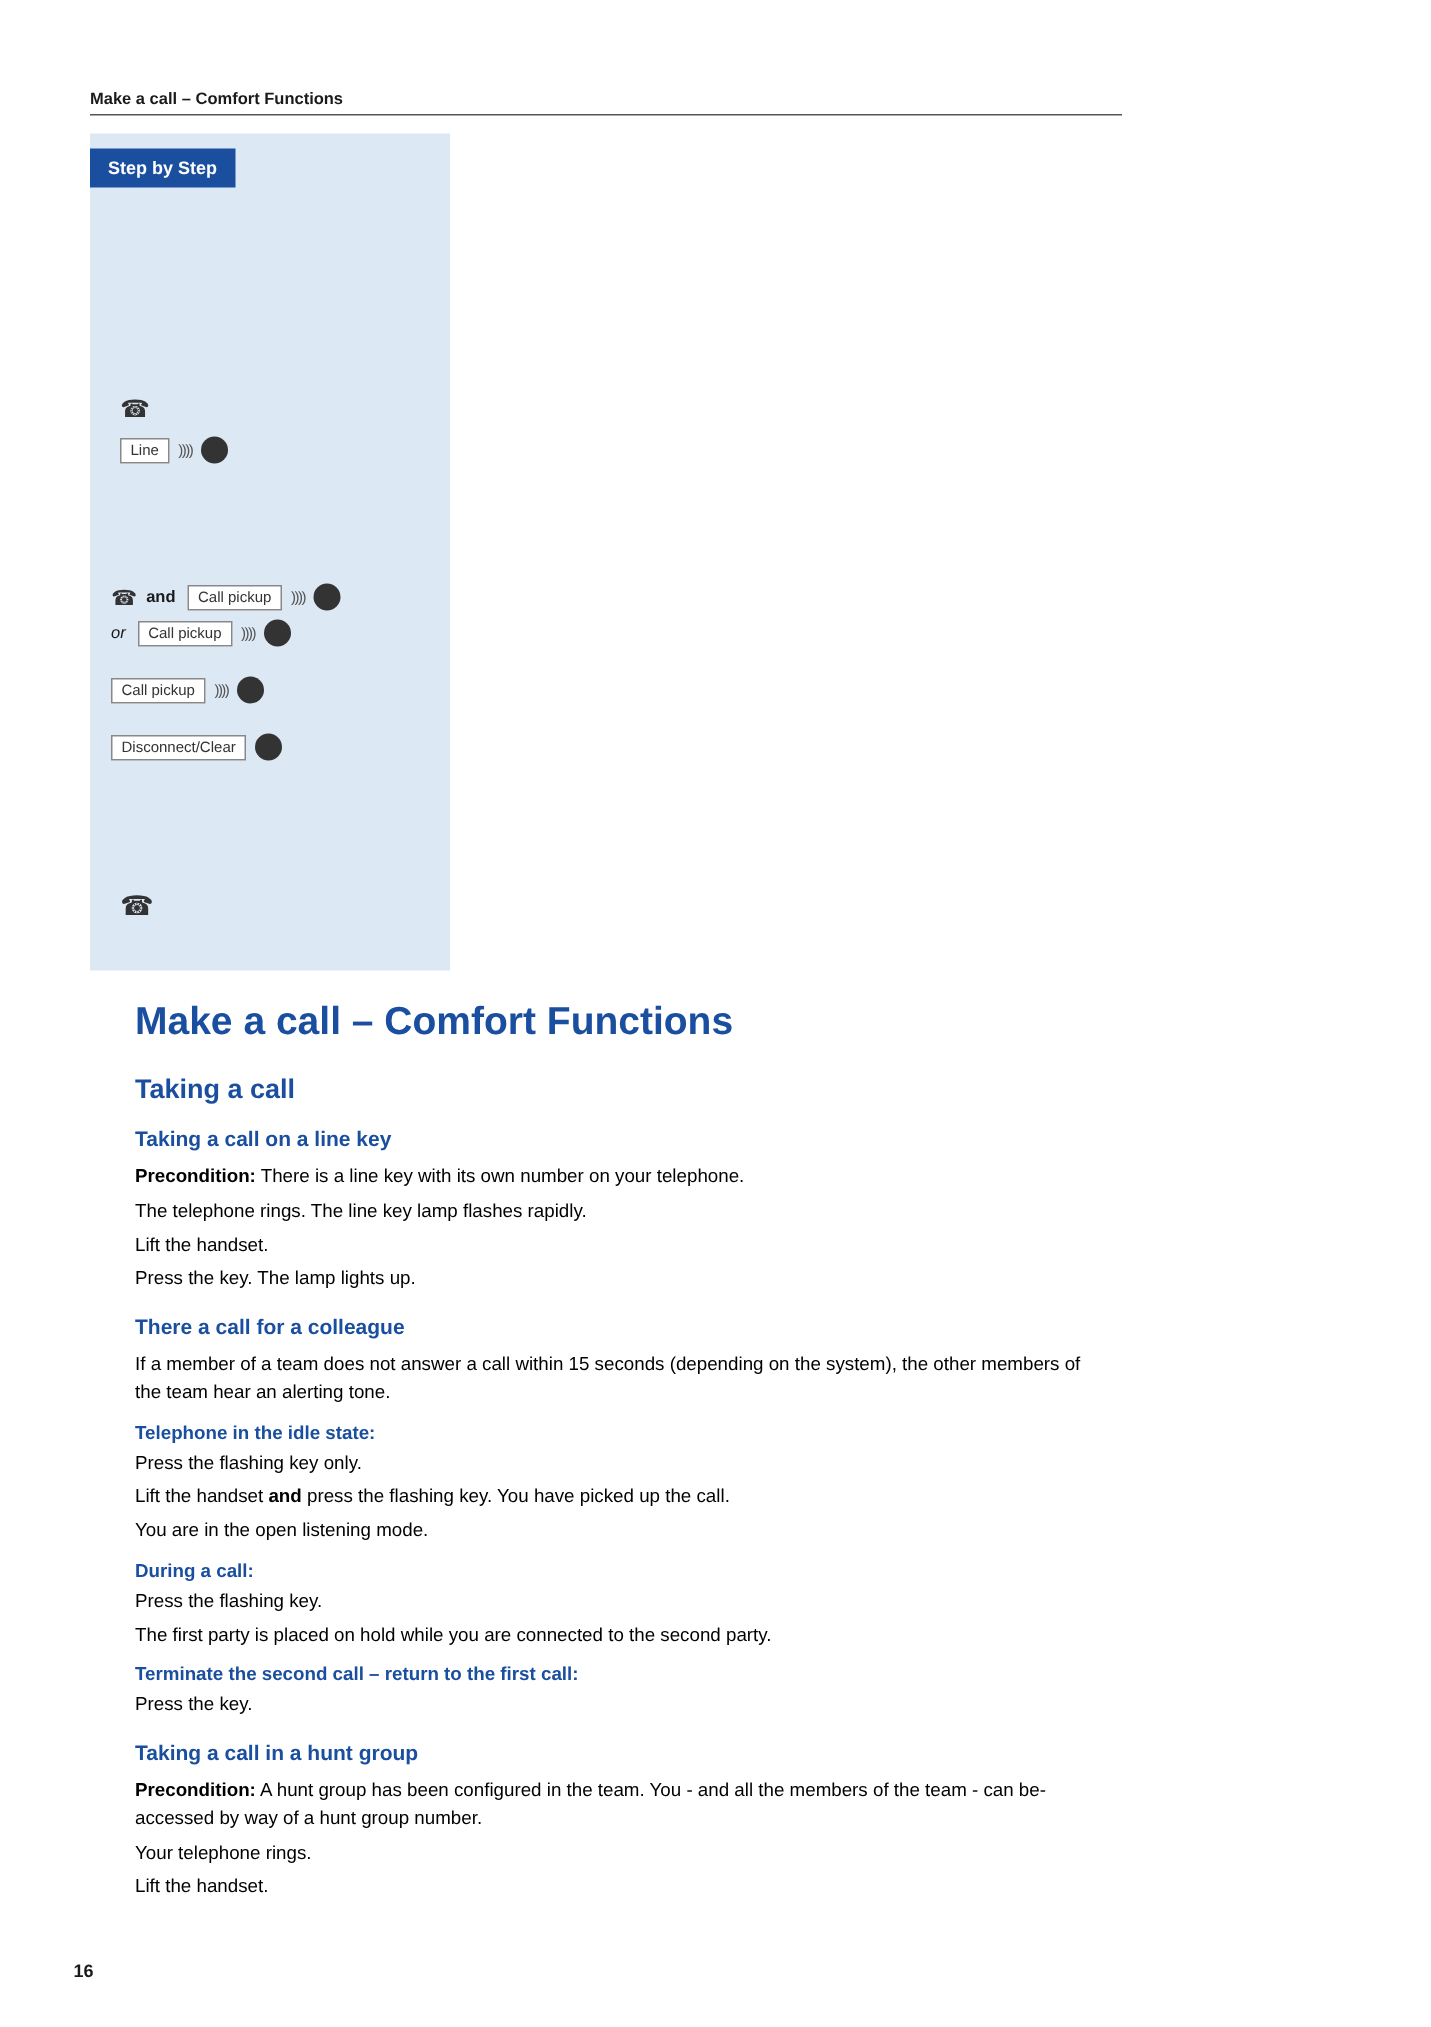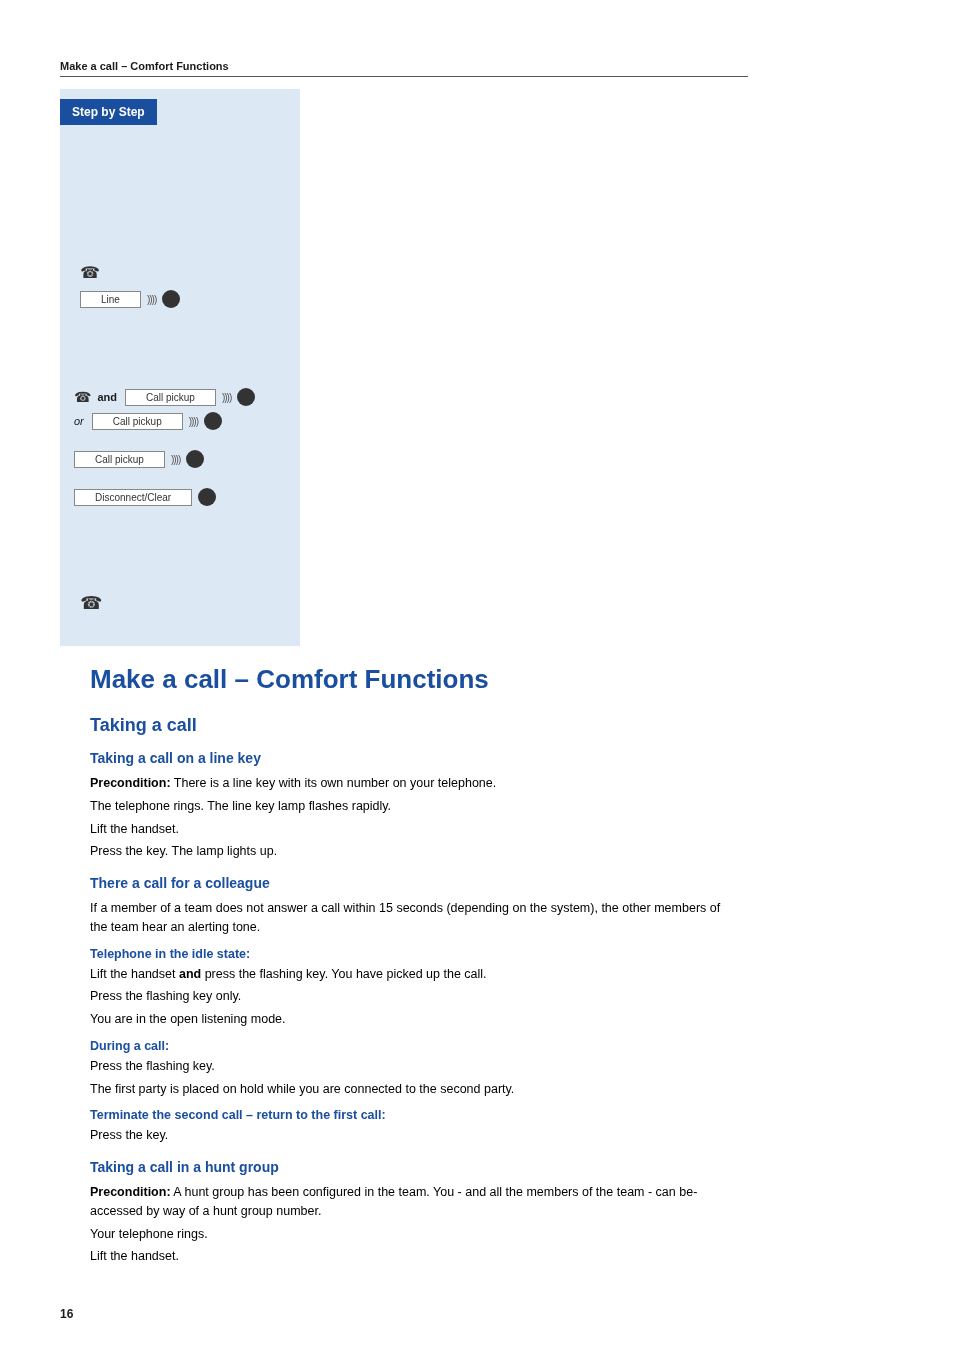--- a/index.html
+++ b/index.html
@@ -59,21 +59,21 @@
 
     .diagram-row {
       display: flex;
       align-items: center;
       gap: 6px;
       margin-bottom: 4px;
     }
 
     .key-box {
       border: 1px solid #888;
-      padding: 2px 20px;
+      padding: 2px 6px;
       font-size: 10px;
       background: #fff;
       color: #333;
       white-space: nowrap;
     }
 
     .circle-btn {
       width: 18px;
       height: 18px;
       background: #333;
@@ -145,21 +145,21 @@
       margin-bottom: 4px;
     }
 
     .body-text strong {
       font-weight: bold;
     }
 
     .page-number {
       position: absolute;
       bottom: 30px;
-      left: 60px;
+      left: 49px;
       font-size: 12px;
       font-weight: bold;
       color: #1a1a1a;
     }
 
     .left-diagram-section {
       padding: 8px 10px;
       position: relative;
     }
 
@@ -256,24 +256,24 @@
       <p class="body-text">The telephone rings. The line key lamp flashes rapidly.</p>
       <p class="body-text">Lift the handset.</p>
       <p class="body-text">Press the key. The lamp lights up.</p>
 
       <h3 class="subsection-title">There a call for a colleague</h3>
 
       <p class="body-text">If a member of a team does not answer a call within 15 seconds (depending on the system), the other members of the team hear an alerting tone.</p>
 
       <span class="bold-label">Telephone in the idle state:</span>
 
+      <p class="body-text">Press the flashing key only.</p>
       <p class="body-text">
         Lift the handset <strong>and</strong> press the flashing key. You have picked up the call.
       </p>
-      <p class="body-text">Press the flashing key only.</p>
       <p class="body-text">You are in the open listening mode.</p>
 
       <span class="bold-label">During a call:</span>
 
       <p class="body-text">Press the flashing key.</p>
       <p class="body-text">The first party is placed on hold while you are connected to the second party.</p>
 
       <span class="bold-label">Terminate the second call – return to the first call:</span>
 
       <p class="body-text">Press the key.</p>

